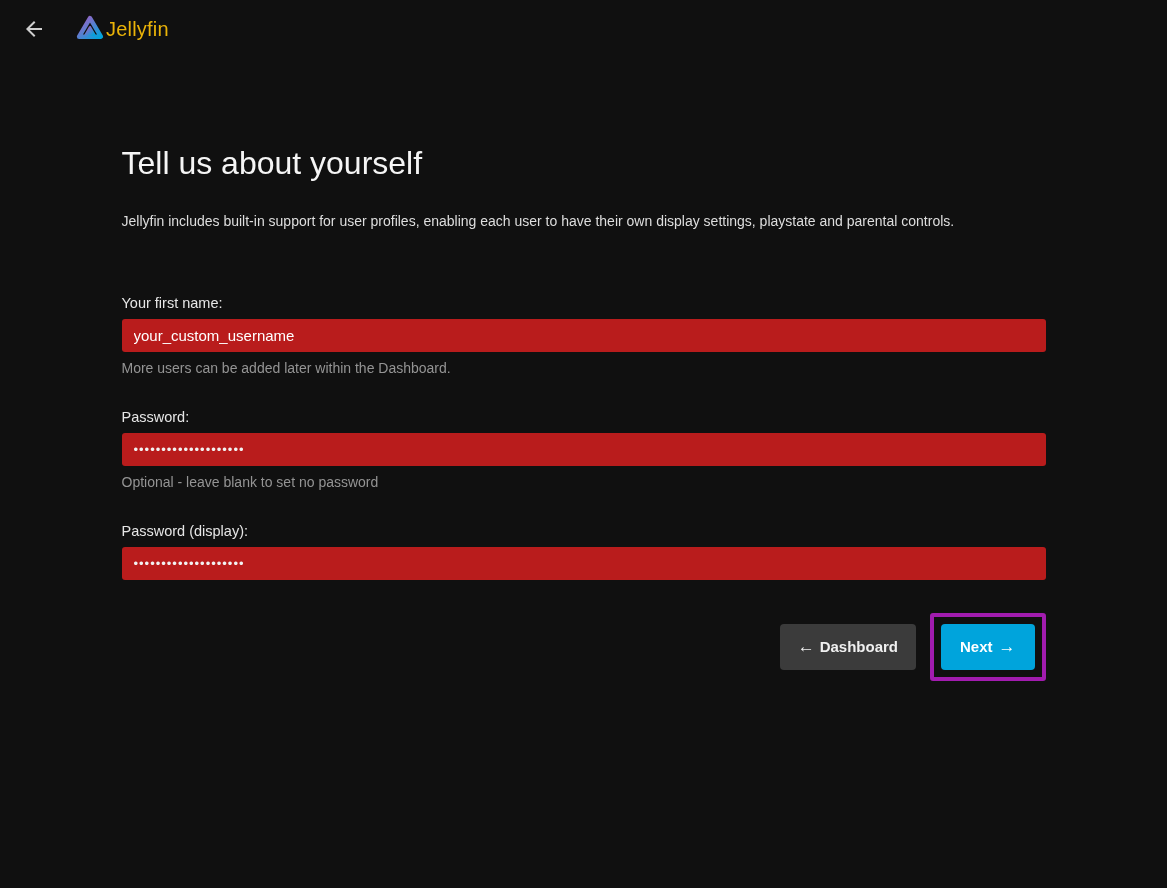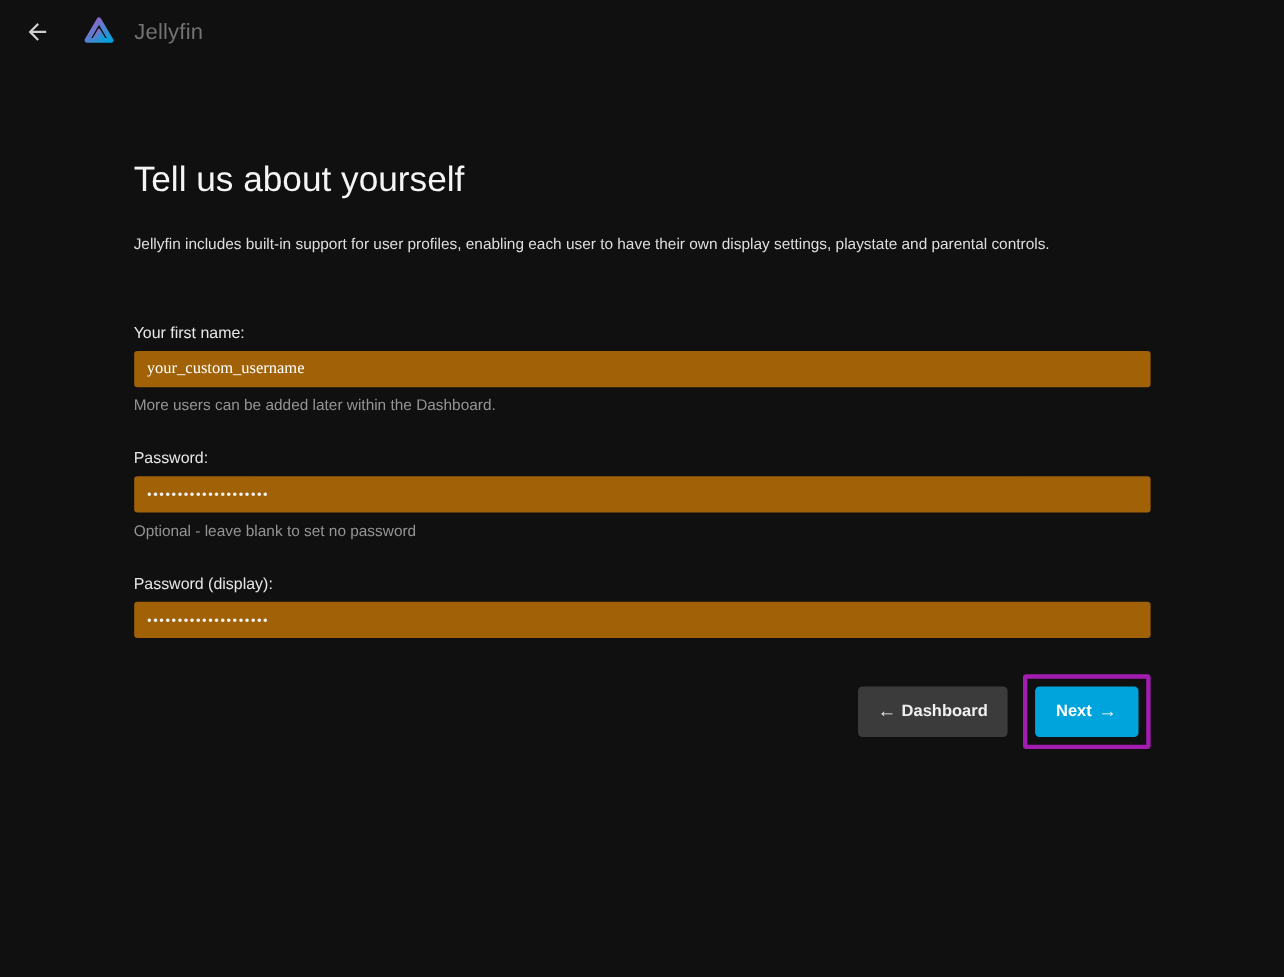--- a/index.html
+++ b/index.html
@@ -32,24 +32,24 @@
     border-radius: 50%;
   }
   .back-btn svg { display: block; }
   .brand {
     display: flex;
     align-items: center;
     margin-left: 22px;
   }
   .brand-logo { width: 32px; height: 32px; display: block; }
   .brand-name {
-    margin-left: 16px;
+    margin-left: 0;
     font-size: 20px;
     font-weight: 400;
-    color: #737373;
+    color: #eab308;
     letter-spacing: 0.2px;
   }
 
   
   .content {
     width: 924px;
     margin: 0 auto;
     padding-top: 88px;
   }
   .page-title {
@@ -69,25 +69,25 @@
   .field-group { margin-bottom: 33px; }
   .field-label {
     display: block;
     font-size: 14.5px;
     color: #e6e6e6;
     margin-bottom: 8px;
   }
   .text-input {
     width: 100%;
     height: 33px;
-    background: #a16207;
+    background: #b91c1c;
     border: none;
     border-radius: 3px;
     padding: 0 12px;
-    font-family: Liberation Serif, serif;
+    font-family: Liberation Sans, sans-serif;
     font-size: 15px;
     color: #ffffff;
     outline: none;
     display: block;
   }
   .password-dots {
     font-size: 13px;
     letter-spacing: 1px;
     color: #f2f2f2;
   }

